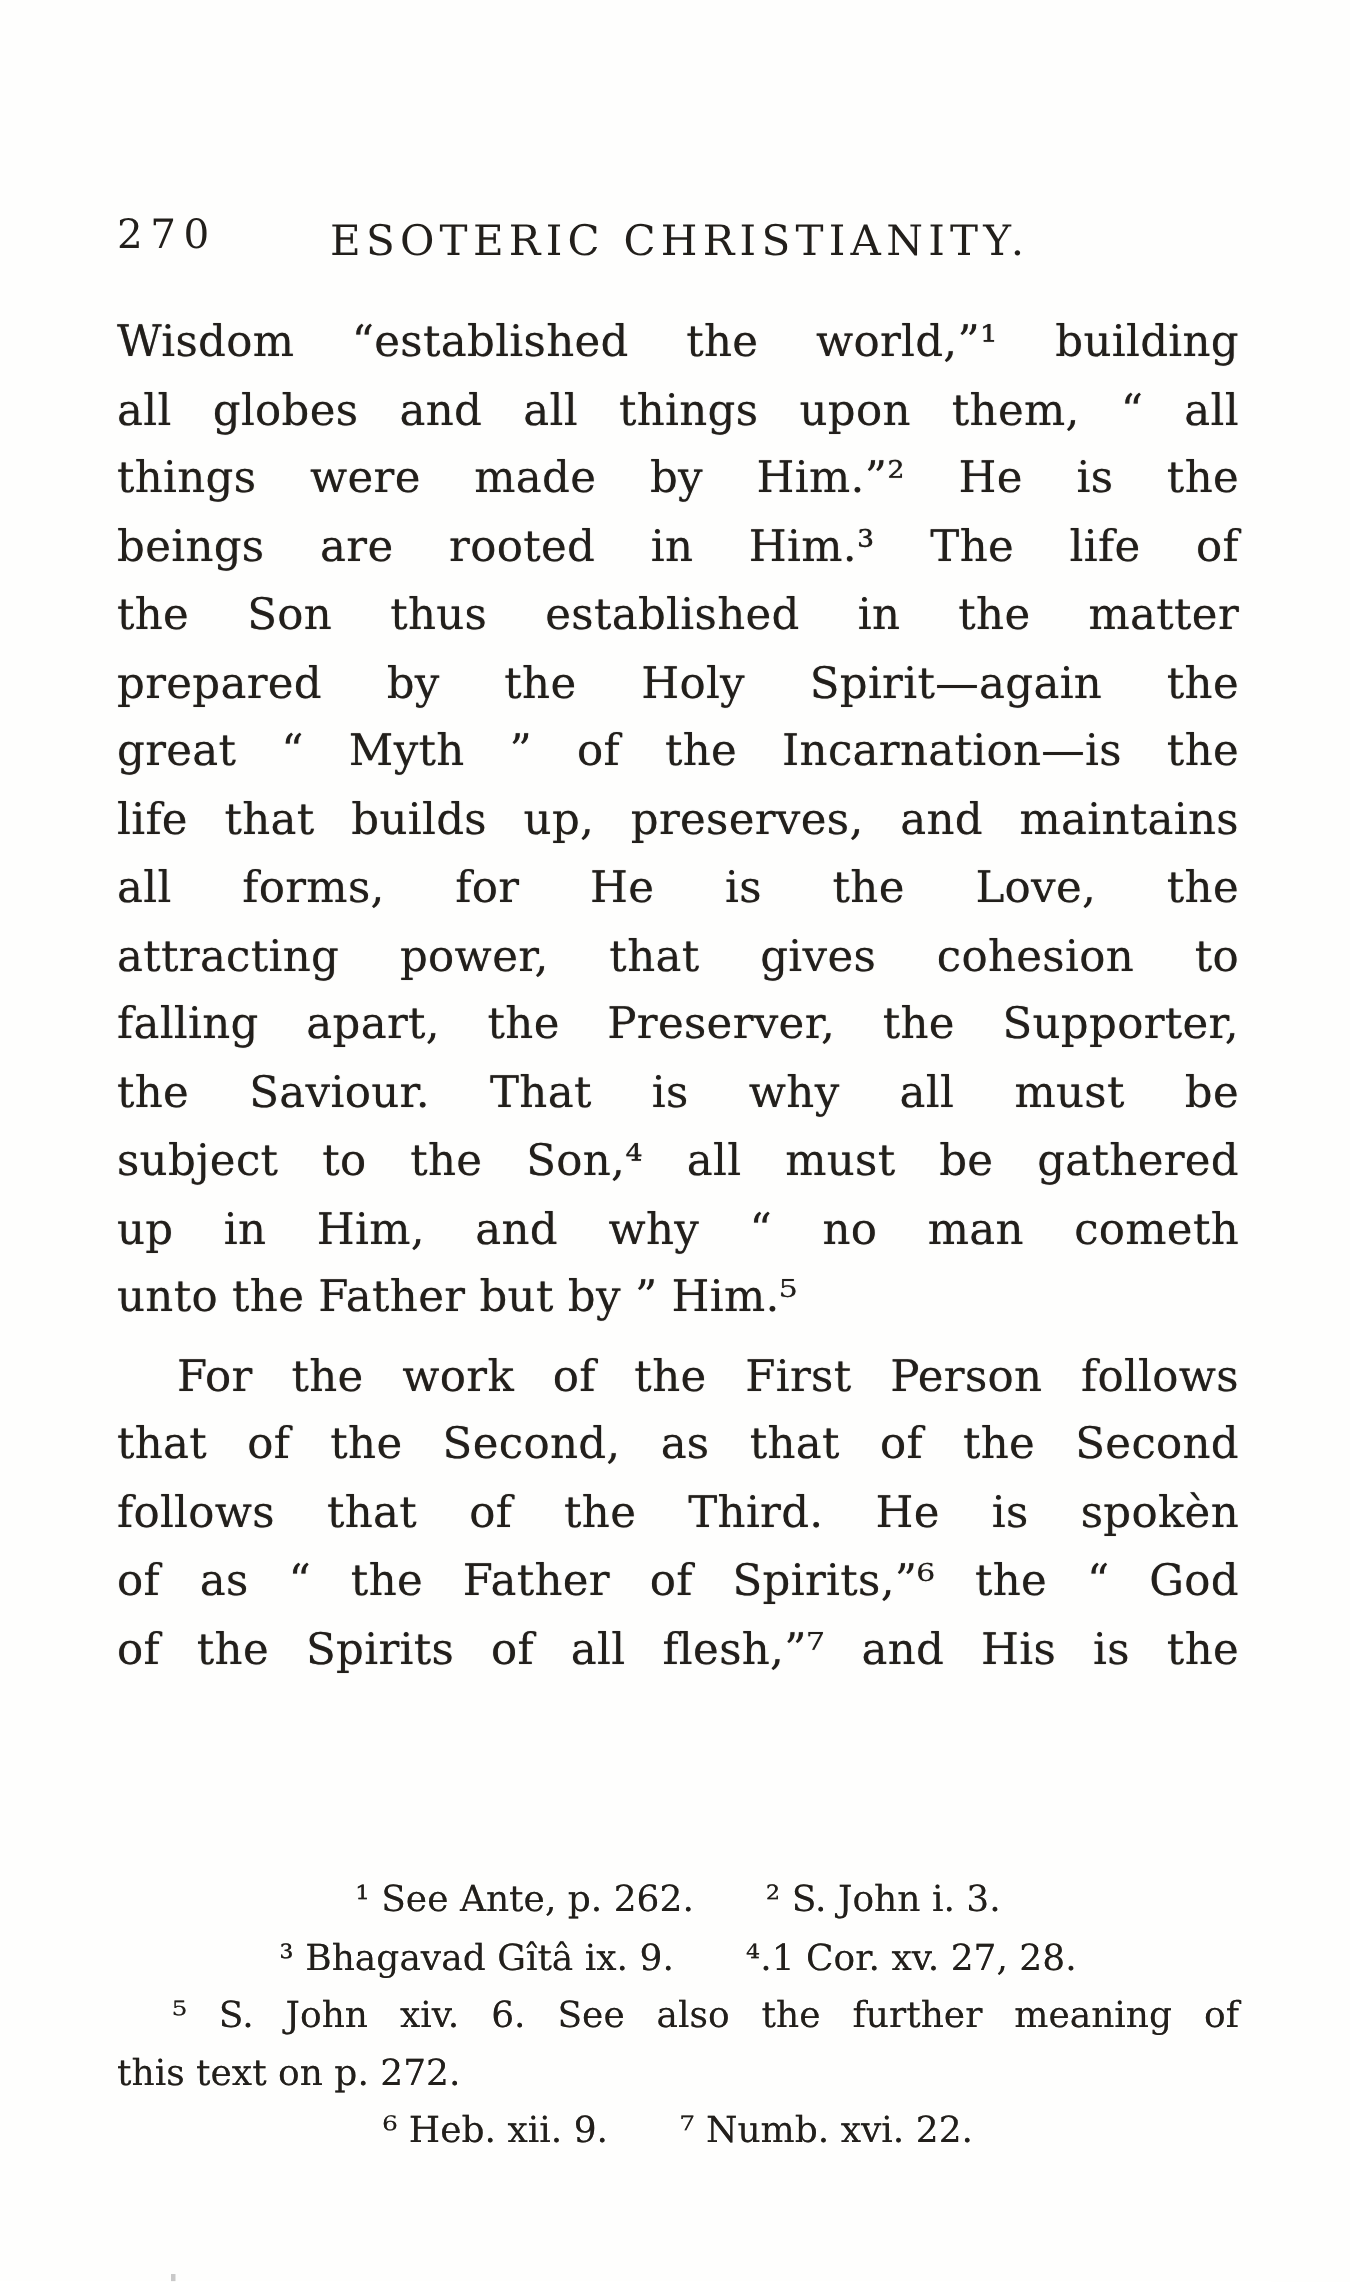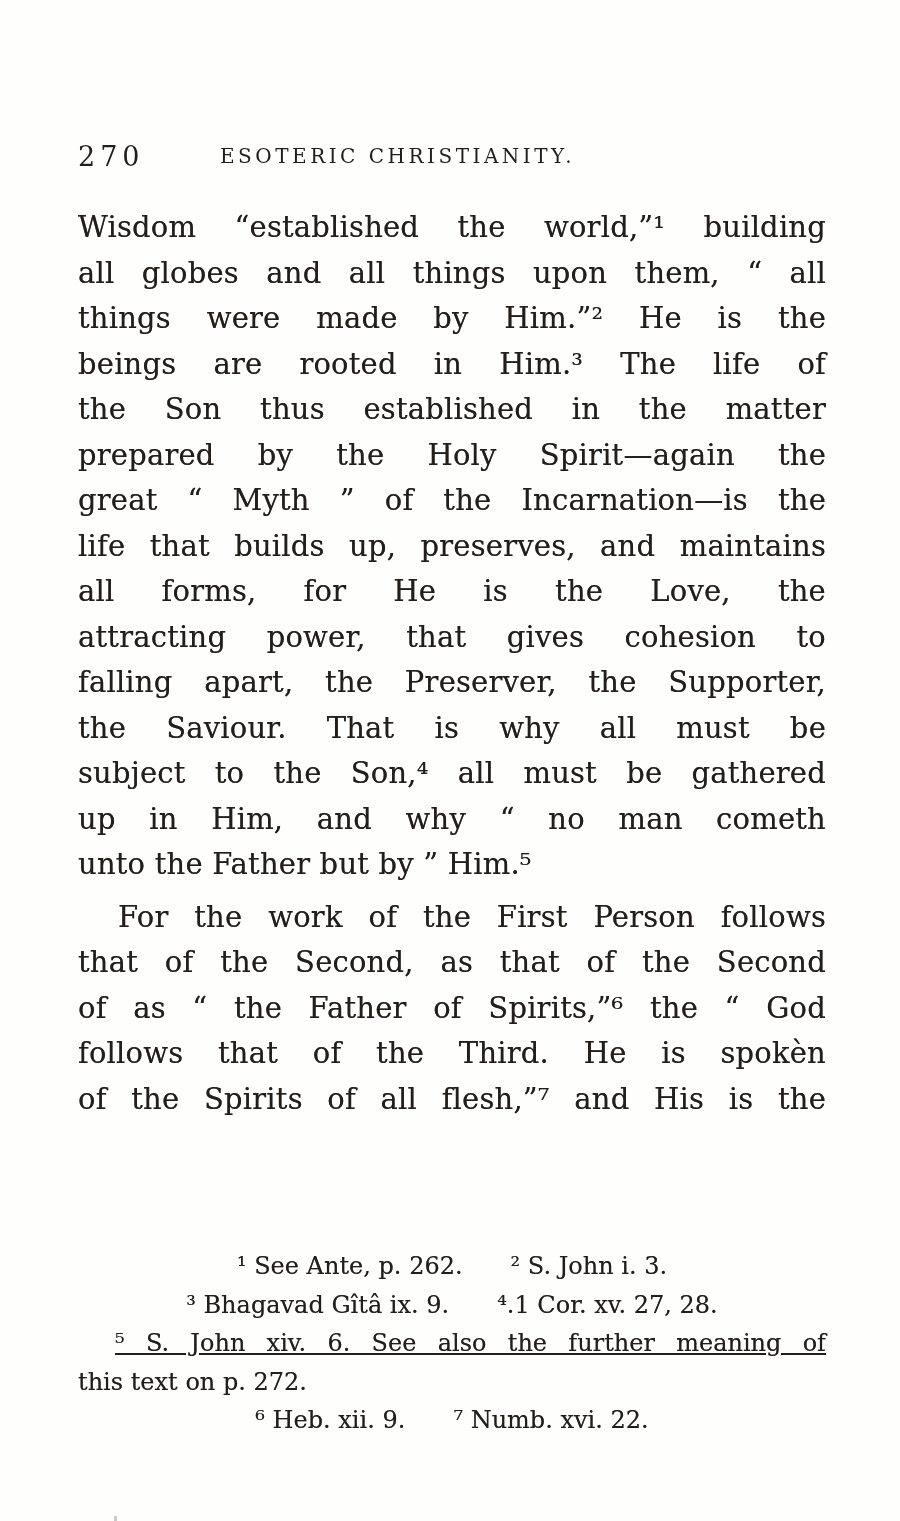--- a/index.html
+++ b/index.html
@@ -10,21 +10,21 @@
     color:#221f1b;
     font-family:"DejaVu Serif", serif;
     overflow:hidden;
   }
   .page-number {
     position:absolute; left:78px; top:141px;
     font-size:27px; letter-spacing:5px;text-align:right;
   }
   .running-title {
     position:absolute; left:220px; top:144px;
-    font-size:20px; letter-spacing:3.5px;
+    font-size:28px; letter-spacing:3.5px;
   }
   .body-text {
     position:absolute; left:78px; top:205px; width:748px;
     font-size:29px; line-height:45.5px;
     letter-spacing:0.2px;
     text-shadow:0 0 0.5px rgba(30,28,24,0.65);
   }
   .para .line {
     text-align:justify;
     text-align-last:justify;
@@ -38,21 +38,20 @@
     position:absolute; left:78px; top:1247px; width:748px;
     font-size:24px; line-height:38.5px;
     text-shadow:0 0 0.4px rgba(30,28,24,0.6);
   }
   .fn.center { text-align:center; }
   .fn.left   { text-align:left; }
   .fn.justify {
     text-align:justify;
     text-align-last:justify;
     text-indent:37px;
-    text-decoration:underline;
   }
   .i { }
   .scan-speck {
     position:absolute; left:114px; top:1516px;
     width:3px; height:5px; background:#c9c9c9;
   }
 </style>
 </head>
 <body>
 
@@ -76,22 +75,22 @@
         <div class="line">attracting power, that gives cohesion to</div>
         <div class="line">falling apart, the Preserver, the Supporter,</div>
         <div class="line">the Saviour.  That is why all must be</div>
         <div class="line">subject to the Son,⁴ all must be gathered</div>
         <div class="line">up in Him, and why “ no man cometh</div>
         <div class="line last">unto the Father but by ” Him.⁵</div>
       </div>
       <div class="para indent">
         <div class="line">For the work of the First Person follows</div>
         <div class="line">that of the Second, as that of the Second</div>
+        <div class="line">follows that of the Third.  He is spokèn</div>
         <div class="line">of as “ the Father of Spirits,”⁶ the “ God</div>
-        <div class="line">follows that of the Third.  He is spokèn</div>
         <div class="line">of the Spirits of all flesh,”⁷ and His is the</div>
       </div>
     </div>
 
   <div class="footnotes">
       <div class="fn center"><span>¹ See </span><span class="i">Ante</span><span>, p. 262.  </span><span>² S. John i. 3.</span></div>
       <div class="fn center"><span>³ </span><span class="i">Bhagavad Gîtâ</span><span> ix. 9.  </span><span>⁴.1 Cor. xv. 27, 28.</span></div>
       <div class="fn justify"><span>⁵ S. John xiv. 6.  See also the further meaning of</span></div>
       <div class="fn left"><span>this text on p. 272.</span></div>
       <div class="fn center"><span>⁶ Heb. xii. 9.  </span><span>⁷ Numb. xvi. 22.</span></div>

